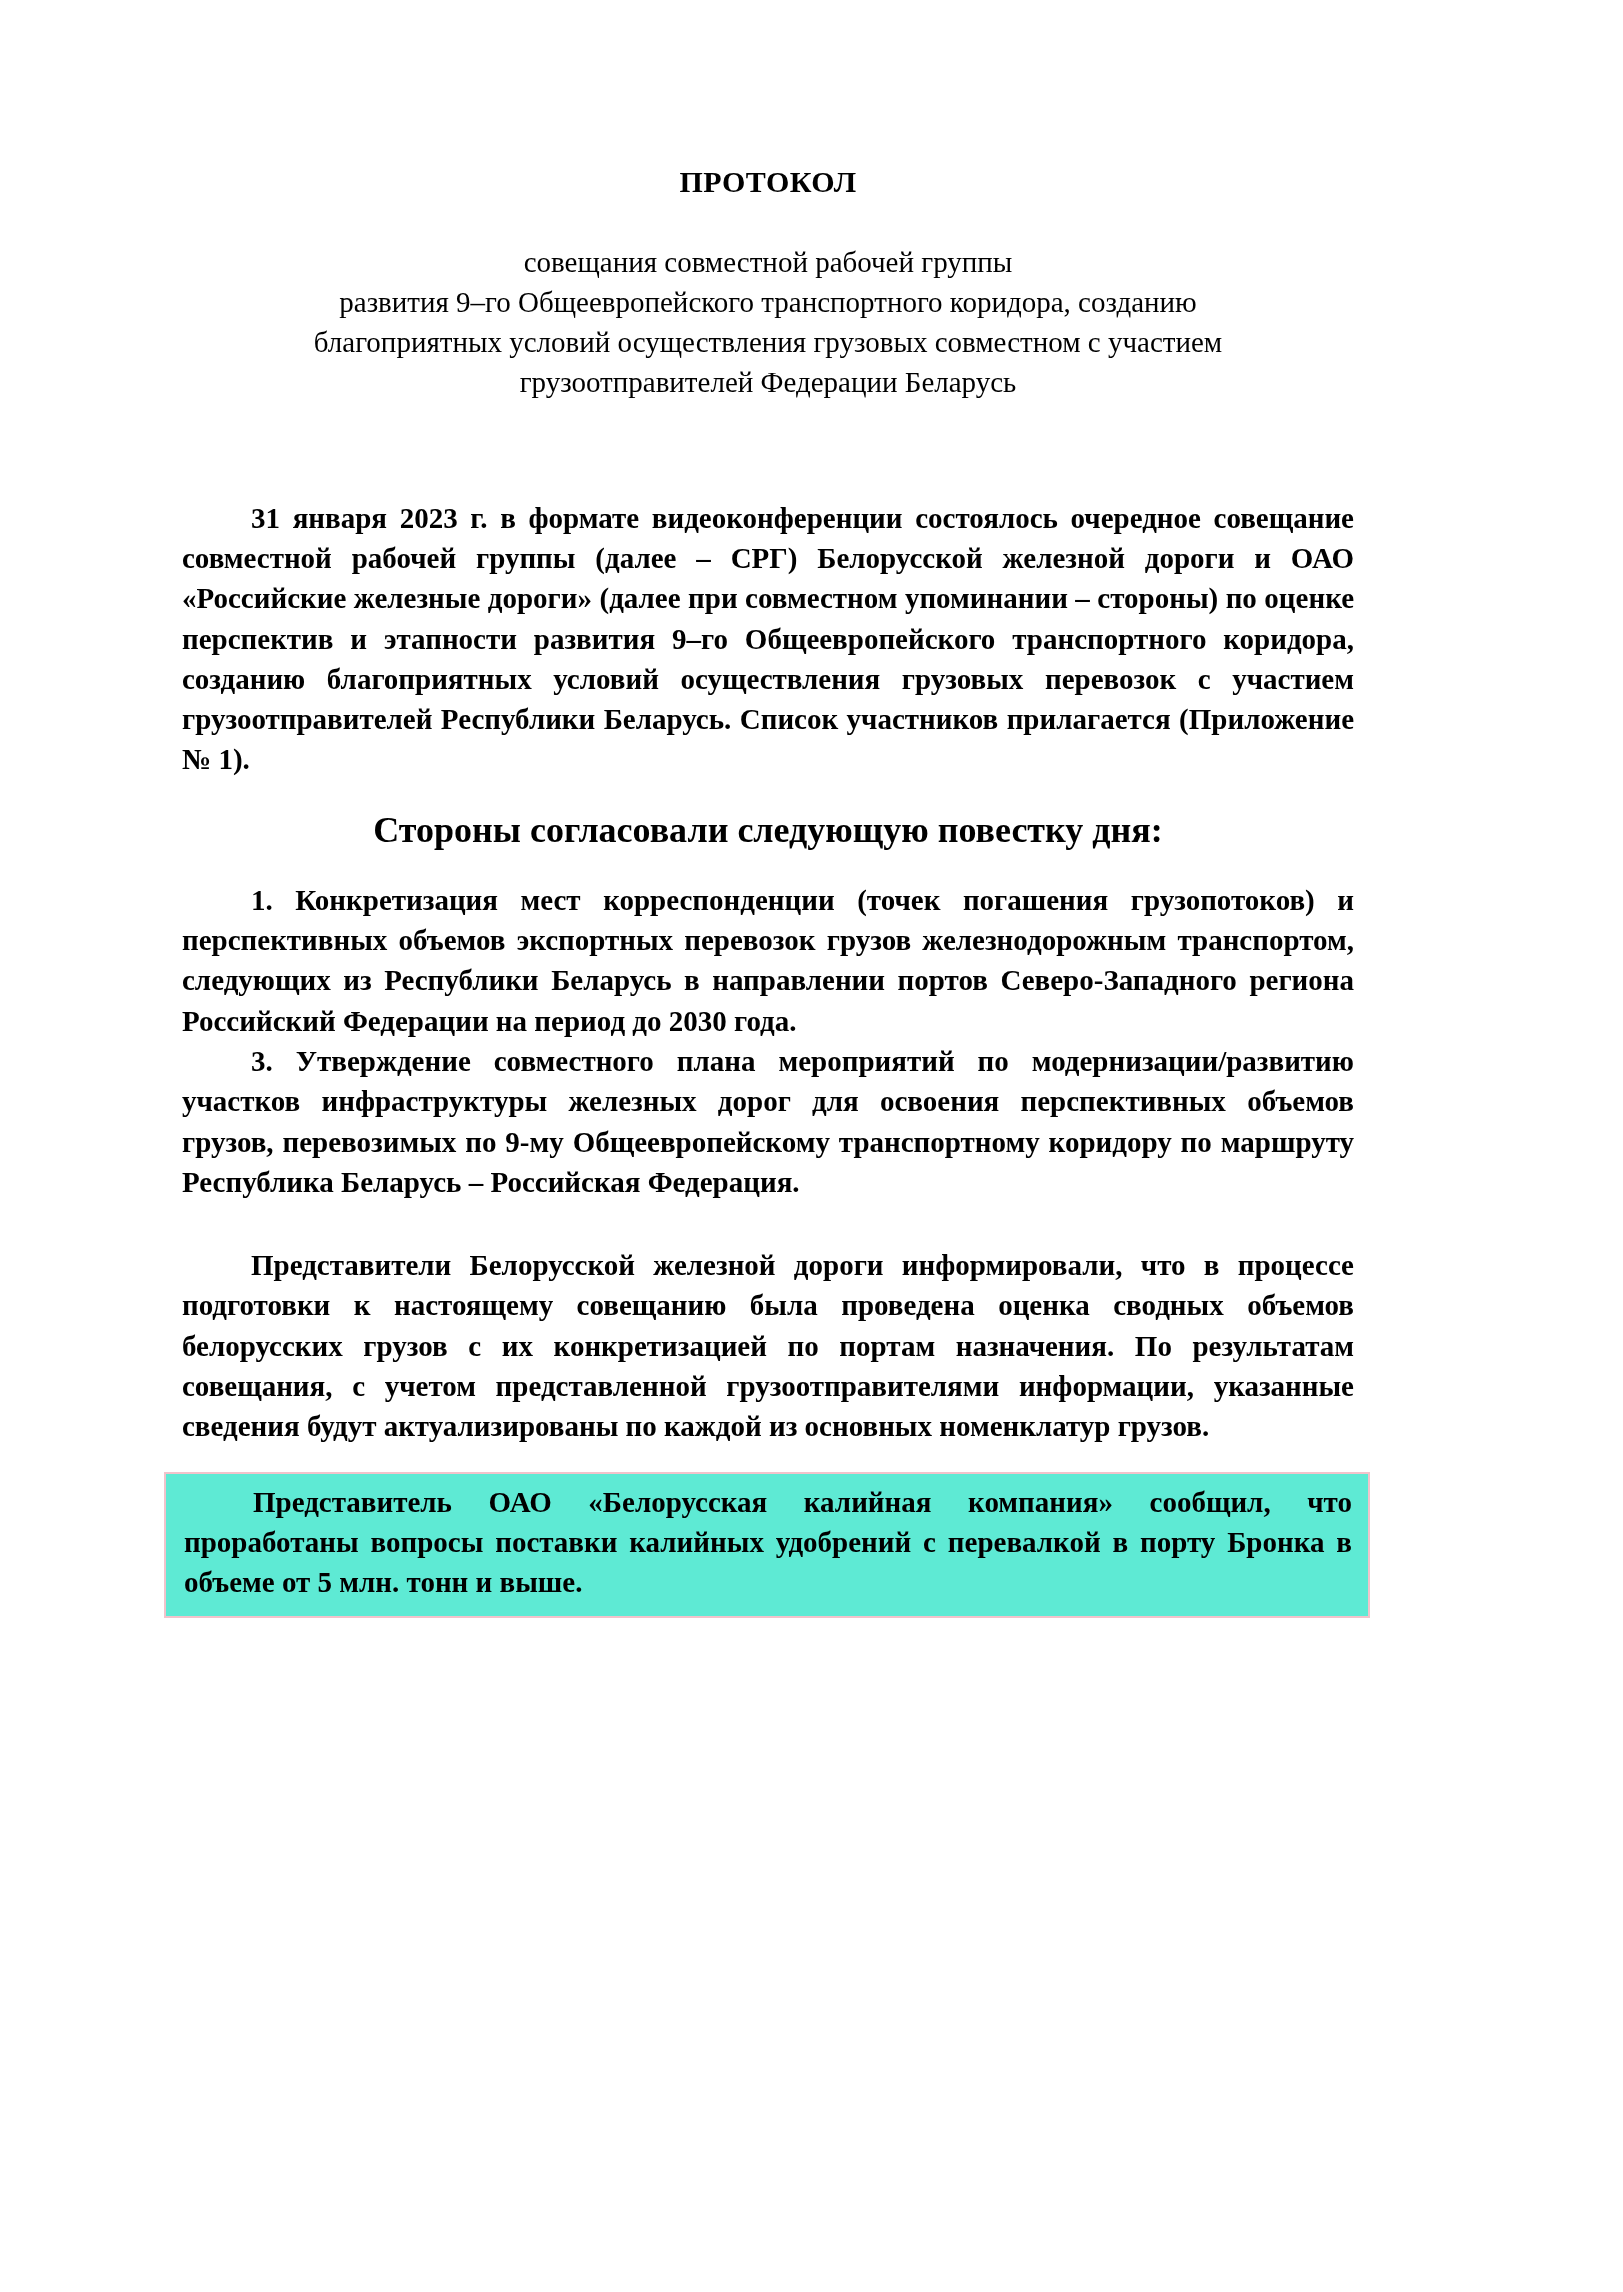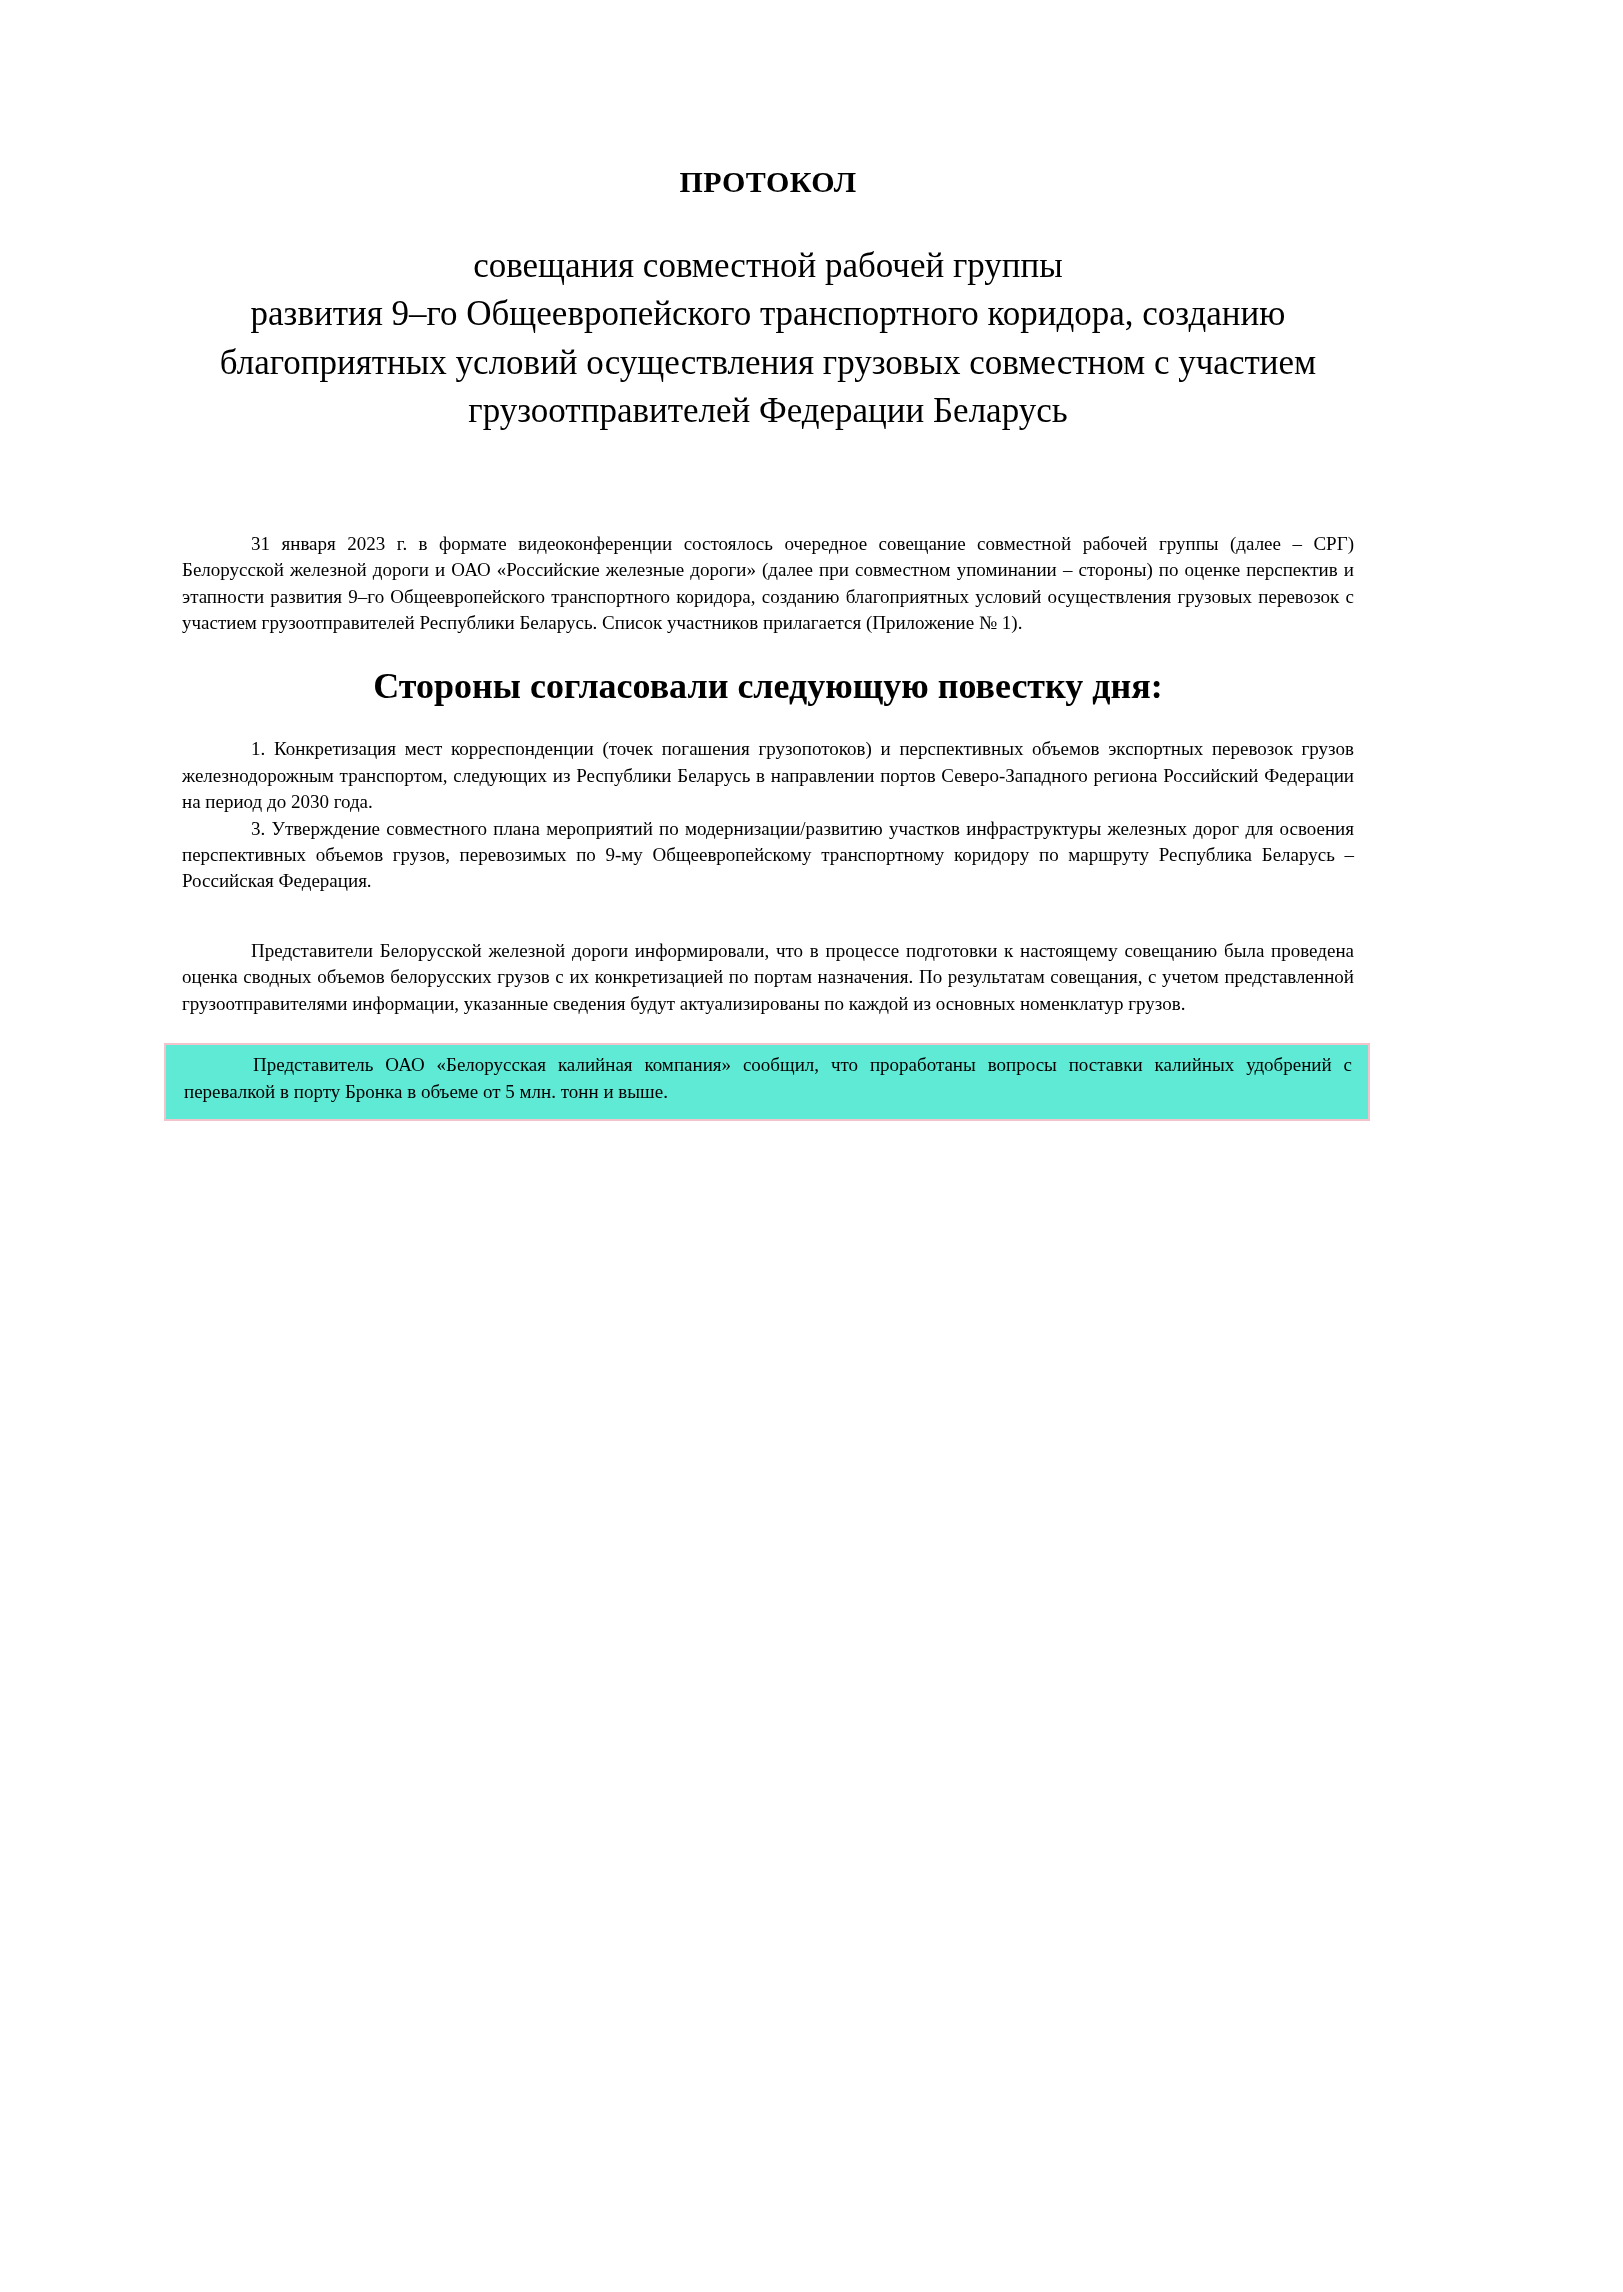--- a/index.html
+++ b/index.html
@@ -21,38 +21,39 @@
   }
   .doc-title {
     text-align: center;
     font-weight: bold;
     font-size: 30px;
     letter-spacing: 0.5px;
     margin: 0 0 43px 0;
   }
   .subtitle {
     text-align: center;
-    font-size: 35px;
+    font-size: 29px;
     line-height: 1.38;
     margin: 0 0 17.6px 0;
   }
   .subtitle .line {
     display: block;
   }
   .spacer-lg {
     height: 78px;
   }
   p.body {
     text-align: justify;
     text-align-last: left;
-    font-size: 19px;
+    font-size: 29px;
     line-height: 1.39;
     margin: 0;
     text-indent: 69px;
     hyphens: none;
+    font-weight: bold;
   }
   p.body.tight {
     margin-top: 0;
   }
   .agenda-heading {
     text-align: center;
     font-weight: bold;
     font-size: 36px;
     margin: 29px 0 29px 0;
   }

